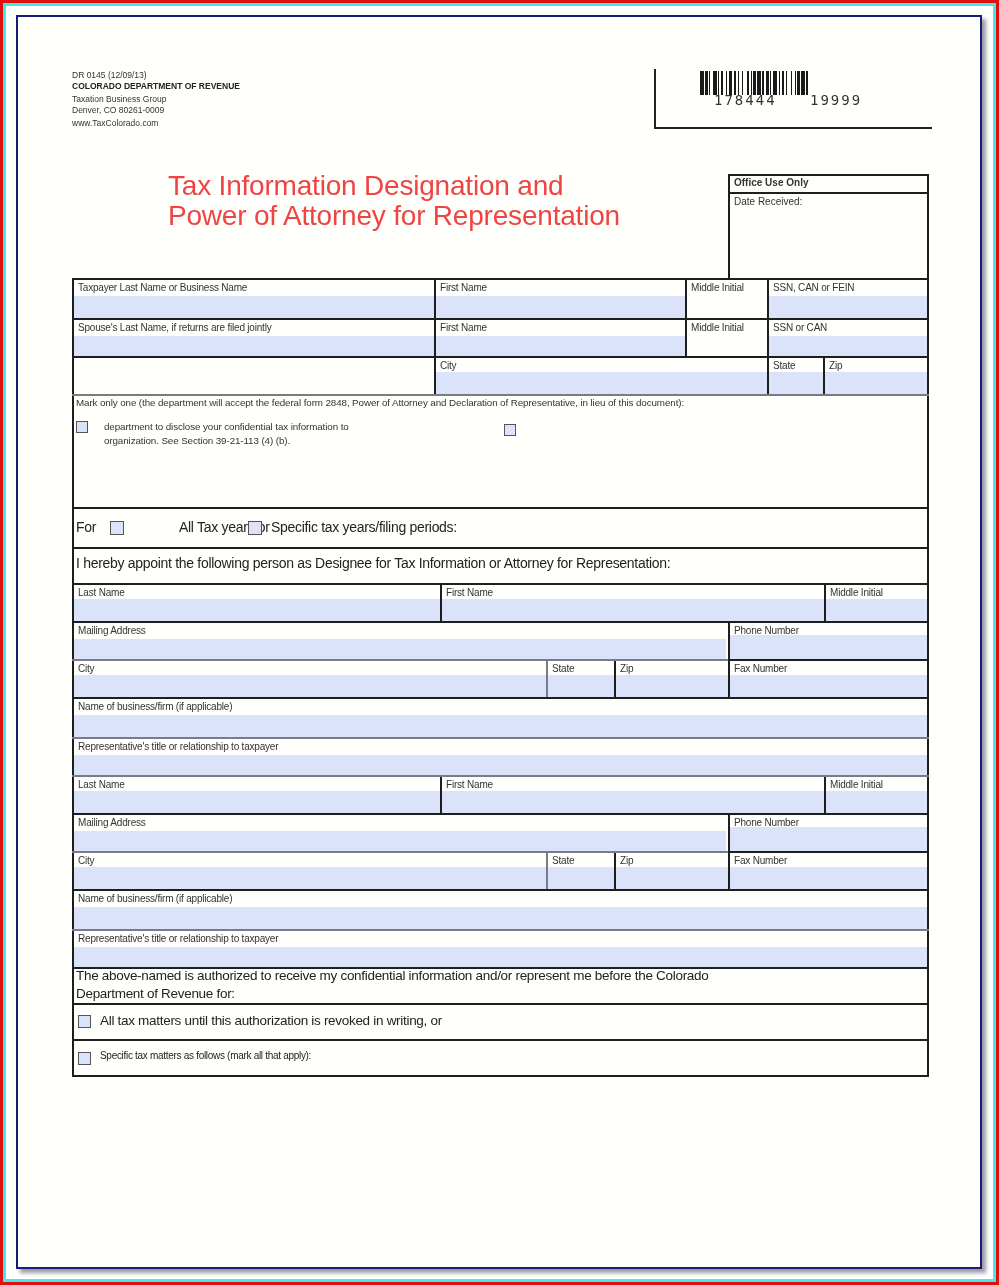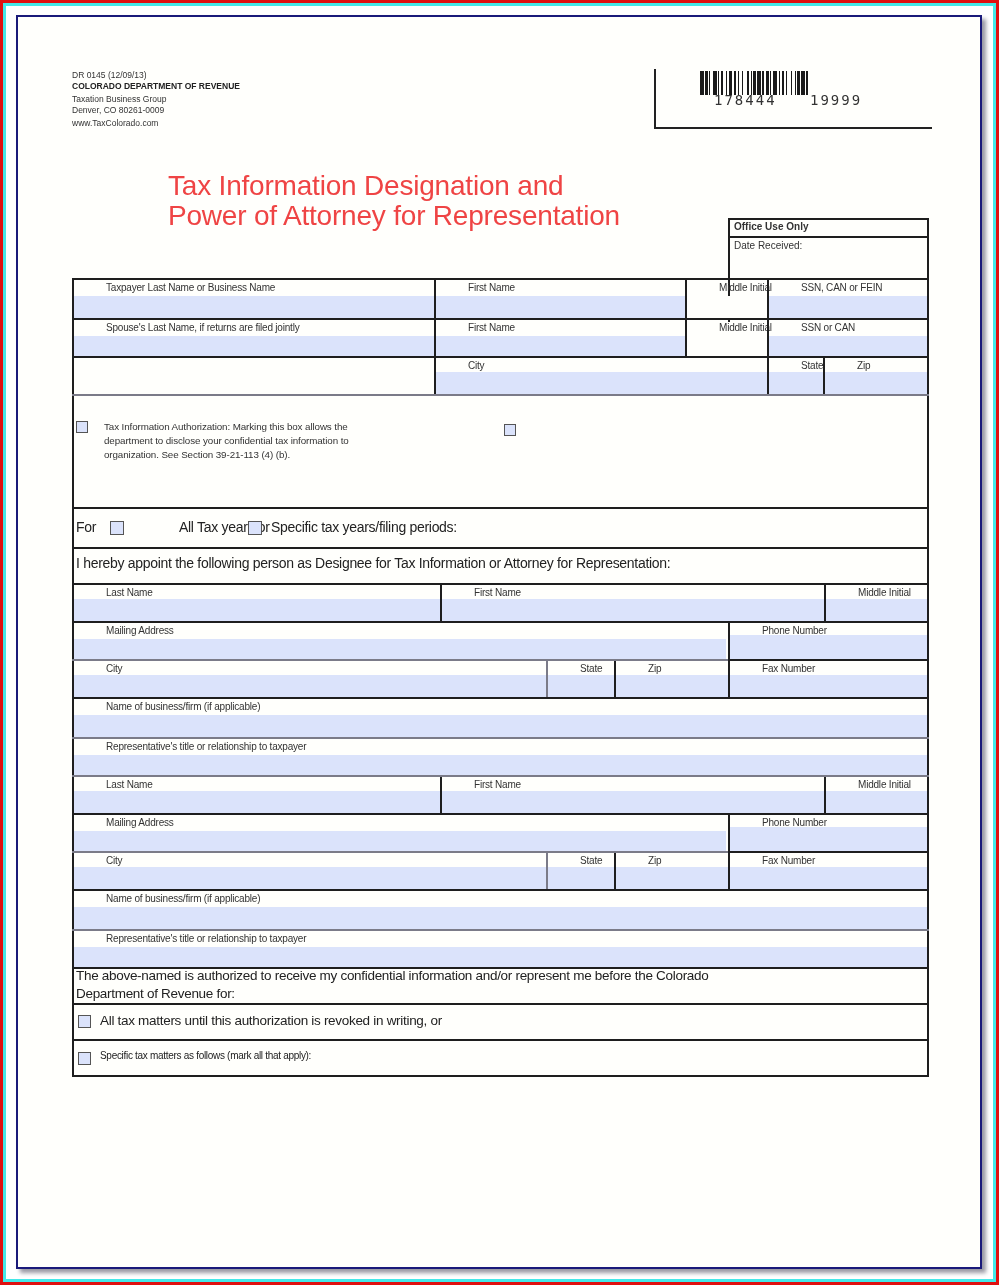--- a/index.html
+++ b/index.html
@@ -12,21 +12,21 @@
   .hdr-bold { font-weight:bold; color:#222; }
   .barcode-box { border-left:2px solid #222; border-bottom:2px solid #222; }
   .barcode { display:flex; height:24px; }
   .barcode span { display:block; height:100%; background:#1a1a1a; }
   .barcode-num { font-family:"DejaVu Sans Mono", monospace; font-size:14px; letter-spacing:2px; color:#333; }
   .title { font-size:28px; line-height:30px; text-align:left; color:#ef4444; font-weight:normal; letter-spacing:-0.2px; }
   .box { position:absolute; box-sizing:border-box; }
   .bline { position:absolute; background:#1e1e1e; }
   .gline { position:absolute; background:#7b7b88; }
   .fld { position:absolute; box-sizing:border-box; }
-  .fld .lbl { position:absolute; left:4px; top:2px; font-size:10px; color:#333; white-space:nowrap; letter-spacing:-0.2px;margin-left:28px; }
+  .fld .lbl { position:absolute; left:4px; top:2px; font-size:10px; color:#333; white-space:nowrap; letter-spacing:-0.2px; }
   .fld .inp { position:absolute; left:0; right:0; bottom:0; background:#dbe3fb; border:none; outline:none; box-sizing:border-box; }
   .chk { position:absolute; width:12px; height:12px; box-sizing:border-box; border:1px solid #555; background:#dbe3fb; }
   .small { font-size:10px; line-height:16px; color:#333; letter-spacing:-0.1px; }
   .med { font-size:14px; color:#222; letter-spacing:-0.3px; white-space:nowrap; }
 </style>
 </head>
 <body>
 
 <div class="frame-red">
   <div class="frame-cyan"></div>
@@ -101,21 +101,21 @@
       </div>
     <div class="abs barcode-num" style="left:58px; top:23px;">178444</div>
     <div class="abs barcode-num" style="left:154px; top:23px;">19999</div>
   </div>
 
   <div class="abs" style="left:150px; top:154px; width:470px;">
     <div class="title">Tax Information Designation and</div>
     <div class="title">Power of Attorney for Representation</div>
   </div>
 
-  <div class="box" style="left:710px; top:157px; width:201px; height:104px; border:2px solid #1e1e1e; border-bottom:none;margin-top:44px;">
+  <div class="box" style="left:710px; top:157px; width:201px; height:104px; border:2px solid #1e1e1e; border-bottom:none;">
     <div style="font-size:10px; font-weight:bold; color:#333; padding:1px 4px; border-bottom:2px solid #1e1e1e; height:14px;">Office Use Only</div>
     <div style="font-size:10px; color:#333; padding:2px 4px;">Date Received:</div>
   </div>
 
   <div class="box" style="left:54px; top:261px; width:857px; height:799px; border:2px solid #1e1e1e; border-top:none;"></div>
   <div class="bline" style="left:54px; top:261px; width:857px; height:2px;"></div>
 
   <div class="fld" style="left:56px; top:263px; width:360px; height:38px;">
     <span class="lbl">Taxpayer Last Name or Business Name</span>
     <input class="inp" style="height: 22px;" value="">
@@ -164,24 +164,24 @@
     <span class="lbl">Zip</span>
     <input class="inp" style="height: 22px;" value="">
   </div>
   <div class="gline" style="left:54px; top:377px; width:857px; height:2px;"></div>
 
   <div class="bline" style="left:416px; top:263px; width:2px; height:114px;"></div>
   <div class="bline" style="left:667px; top:263px; width:2px; height:76px;"></div>
   <div class="bline" style="left:749px; top:263px; width:2px; height:114px;"></div>
   <div class="bline" style="left:805px; top:341px; width:2px; height:36px;"></div>
 
+  <div class="abs small" style="left:58px; top:378px; white-space:nowrap; font-size:9.8px;">Mark only one (the department will accept the federal form 2848, Power of Attorney and Declaration of Representative, in lieu of this document):</div>
 
   <div class="chk" style="left:58px; top:404px;"></div>
   <div class="abs small" style="left:86px; top:403px; width:370px; font-size:9.8px; line-height:14px;">
-    <div>Tax Information Authorization: Marking this box allows the</div>
     <div>department to disclose your confidential tax information to</div>
     <div>organization. See Section 39-21-113 (4) (b).</div>
   </div>
 
   <div class="chk" style="left:486px; top:407px;"></div>
   <div class="bline" style="left:54px; top:490px; width:857px; height:2px;"></div>
 
   <div class="abs med" style="left:58px; top:502px;">For</div>
   <div class="chk" style="left:92px; top:504px; width:14px; height:14px;"></div>
   <div class="abs med" style="left:113px; top:502px;margin-left:48px;">All Tax years or</div>

